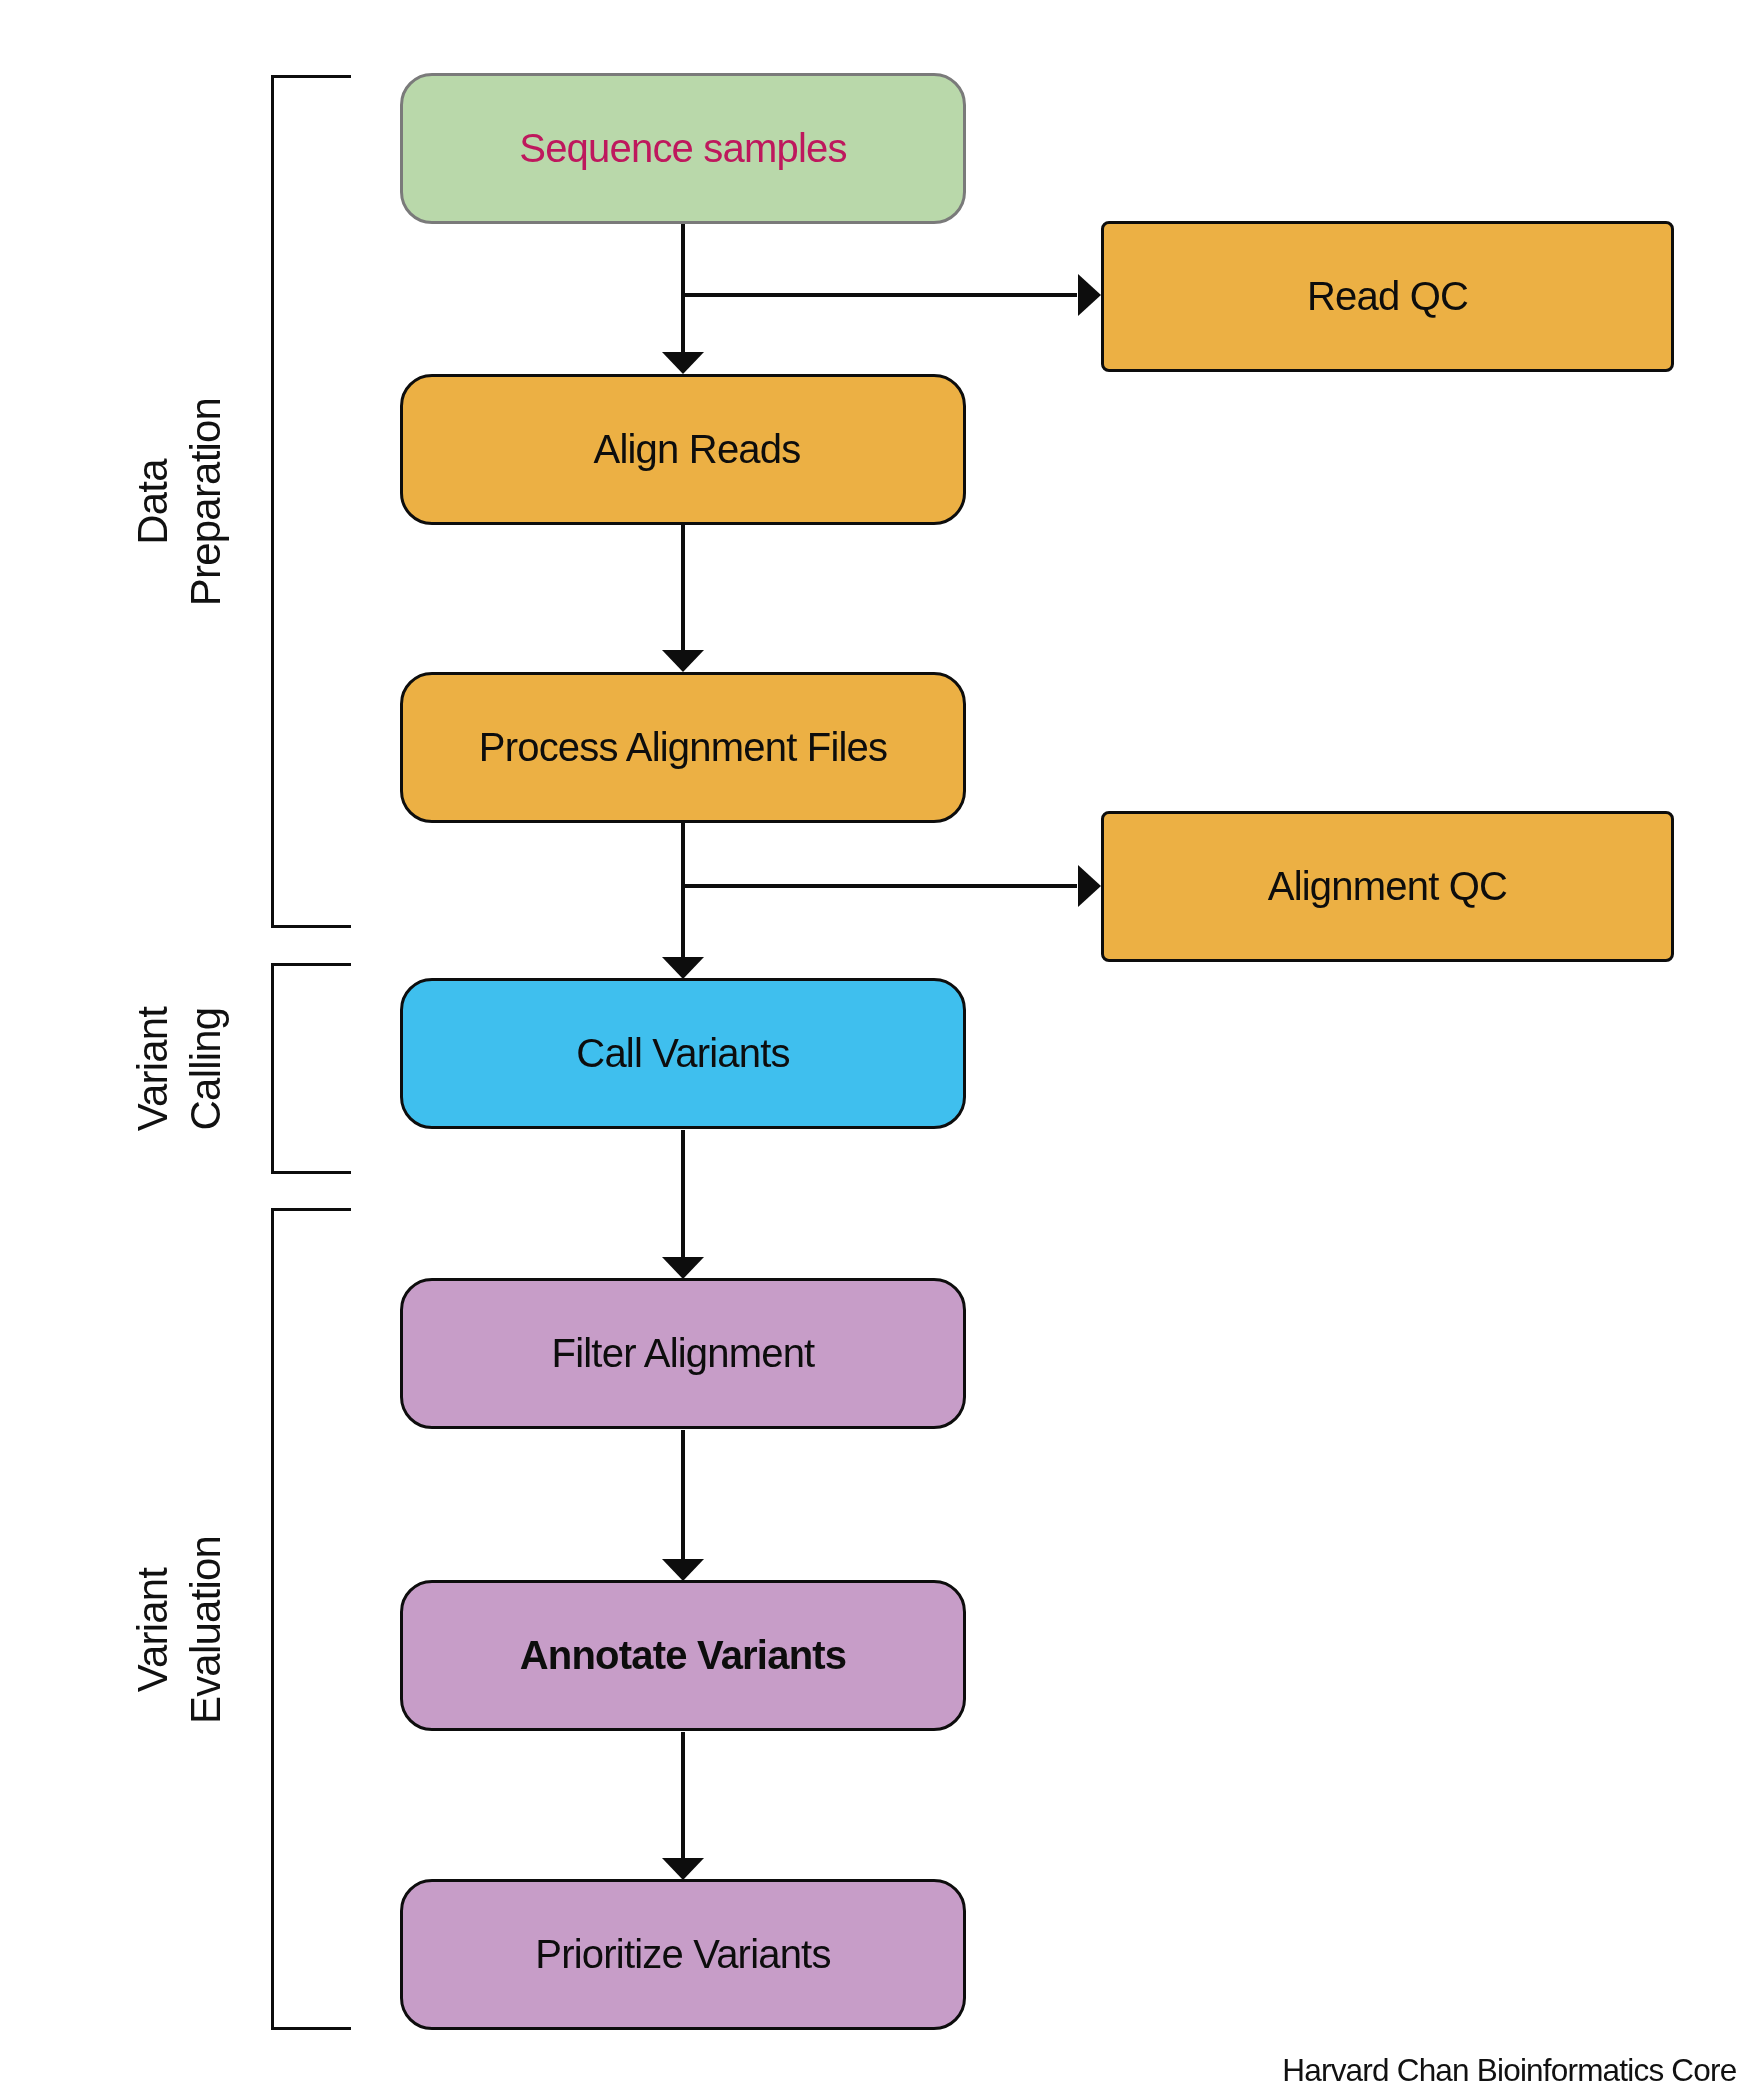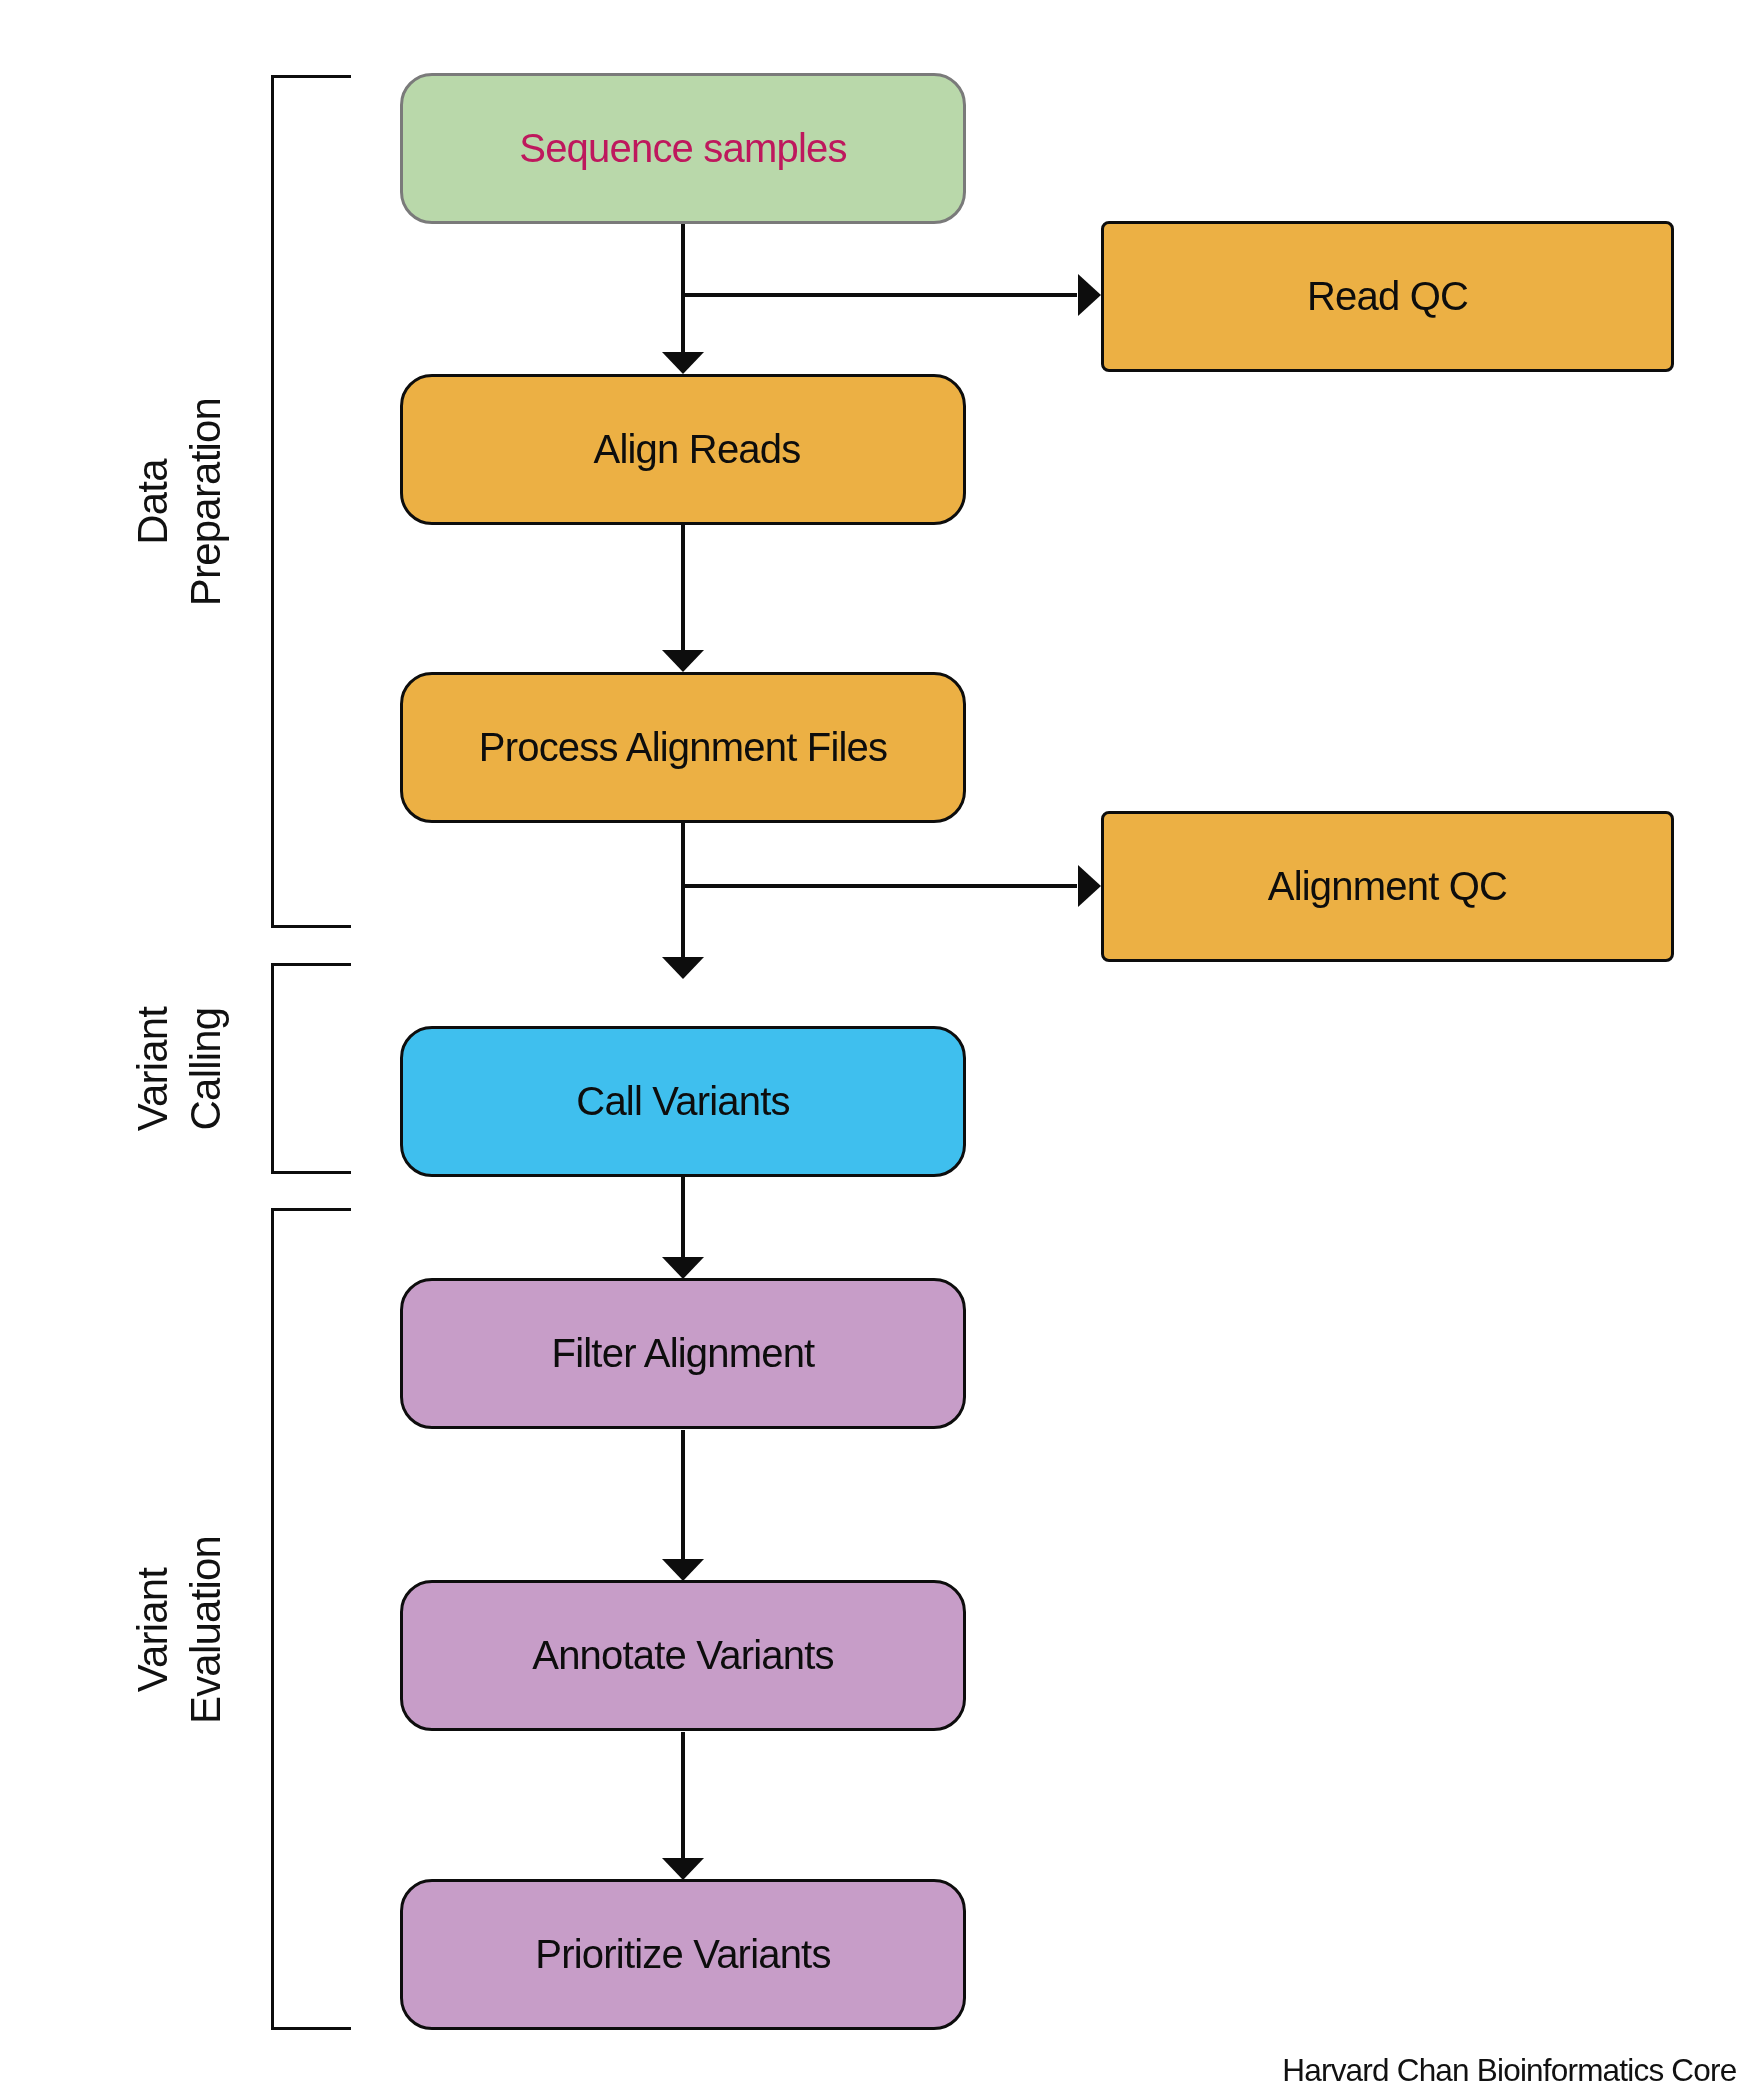--- a/index.html
+++ b/index.html
@@ -27,21 +27,21 @@
     left:1101px;width:573px;height:151px;
     box-sizing:border-box;
     border:3.8px solid #0d0d0d;
     border-radius:8px;
     display:flex;align-items:center;justify-content:center;
     font-size:40px;color:#0d0d0d;
     letter-spacing:-0.8px;
   }
   .green{background:#b9d8aa;border:3.1px solid #7a7a7a;color:#be185d;}
   .orange{background:#ecb044;}
-  .blue{background:#3fbfee;margin-top:48px;}
+  .blue{background:#3fbfee;}
   .purple{background:#c79dc8;}
 
   
   .vline{position:absolute;left:681px;width:3.8px;background:#0d0d0d;}
   .hline{position:absolute;height:3.8px;background:#0d0d0d;}
   .arrow-down{
     position:absolute;left:662px;width:0;height:0;
     border-left:21px solid transparent;
     border-right:21px solid transparent;
     border-top:22px solid #0d0d0d;
@@ -134,21 +134,21 @@
   </div>
   <div class="node orange" style="top:672px;">
     <span>Process Alignment Files</span>
   </div>
   <div class="node blue" style="top:978px;">
     <span>Call Variants</span>
   </div>
   <div class="node purple" style="top:1278px;">
     <span>Filter Alignment</span>
   </div>
-  <div class="node purple" style="top:1580px;">
+  <div class="node purple" style="top:1580px;font-weight:bold;">
     <span>Annotate Variants</span>
   </div>
   <div class="node purple" style="top:1879px;">
     <span>Prioritize Variants</span>
   </div>
 
   <div class="side-node orange" style="top:221px;">
     <span>Read QC</span>
   </div>
   <div class="side-node orange" style="top:811px;">

